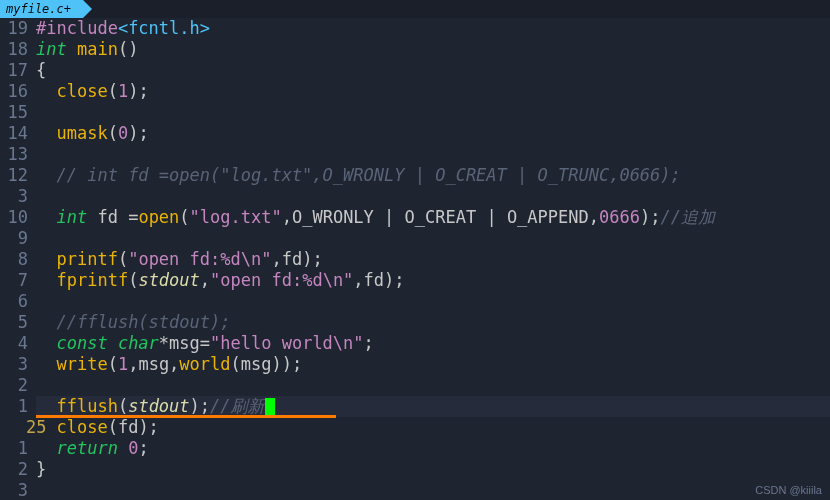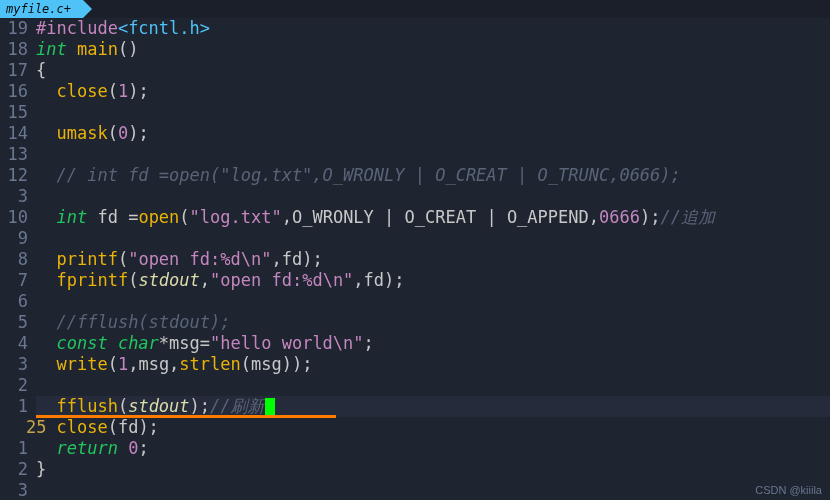--- a/index.html
+++ b/index.html
@@ -139,21 +139,21 @@
     <div class="line"><span></span></div>
     <div class="line">  <span class="comment">// int fd =open("log.txt",O_WRONLY | O_CREAT | O_TRUNC,0666);</span></div>
     <div class="line"><span></span></div>
     <div class="line">  <span class="kw">int</span><span class="punct"> fd =</span><span class="fn">open</span><span class="punct">(</span><span class="str">"log.txt"</span><span class="punct">,O_WRONLY | O_CREAT | O_APPEND,</span><span class="num">0666</span><span class="punct">);</span><span class="comment">//追加</span></div>
     <div class="line"><span></span></div>
     <div class="line">  <span class="fn">printf</span><span class="punct">(</span><span class="str">"open fd:%d\n"</span><span class="punct">,fd);</span></div>
     <div class="line">  <span class="fn">fprintf</span><span class="punct">(</span><span class="id">stdout</span><span class="punct">,</span><span class="str">"open fd:%d\n"</span><span class="punct">,fd);</span></div>
     <div class="line"><span></span></div>
     <div class="line">  <span class="comment">//fflush(stdout);</span></div>
     <div class="line">  <span class="kw">const char</span><span class="punct">*msg=</span><span class="str">"hello world\n"</span><span class="punct">;</span></div>
-    <div class="line">  <span class="fn">write</span><span class="punct">(</span><span class="num">1</span><span class="punct">,msg,</span><span class="fn">strlen</span><span class="punct">(msg));</span></div>
+    <div class="line">  <span class="fn">write</span><span class="punct">(</span><span class="num">1</span><span class="punct">,msg,</span><span class="fn">world</span><span class="punct">(msg));</span></div>
     <div class="line"><span></span></div>
     <div class="line current-line">  <span class="fn">fflush</span><span class="punct">(</span><span class="id">stdout</span><span class="punct">);</span><span class="comment">//刷新</span><span class="cursor"></span><div class="underline" style="width:300px"></div></div>
     <div class="line">  <span class="fn">close</span><span class="punct">(fd);</span></div>
     <div class="line">  <span class="kw">return</span><span> </span><span class="num">0</span><span class="punct">;</span></div>
     <div class="line"><span class="punct">}</span></div>
   </div>
 </div>
 
 <div class="watermark">CSDN @kiiila</div>
 

